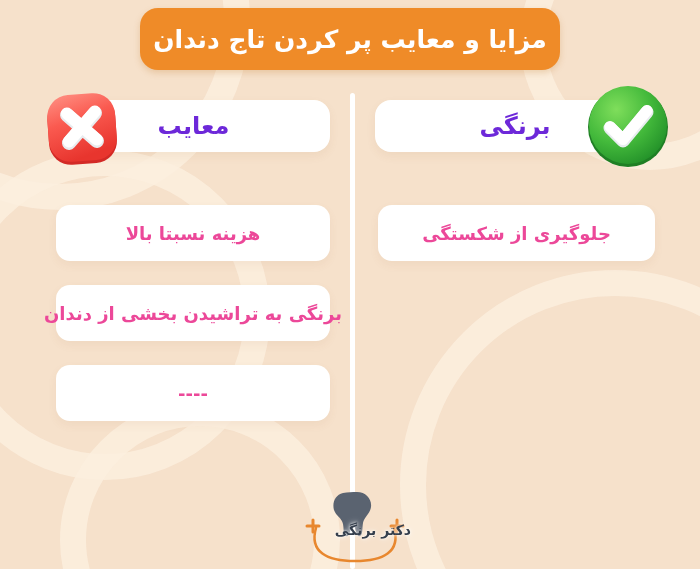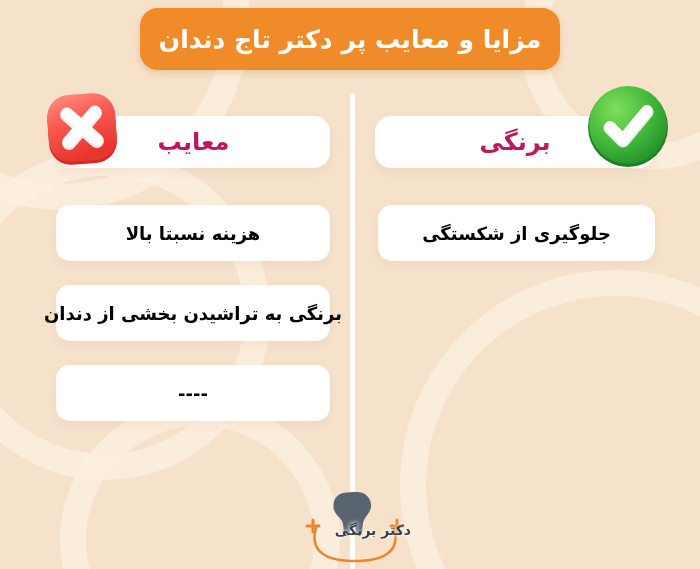--- a/index.html
+++ b/index.html
@@ -47,24 +47,23 @@
     white-space: nowrap;
     box-shadow: 0 3px 6px rgba(190,120,40,.25);
   }
 
   .header-pill {
     position: absolute;
     top: 100px; height: 52px;
     background: #FFFFFF;
     border-radius: 16px;
     display: flex; align-items: center; justify-content: center;
-    color: #be185d;
+    color: #6d28d9;
     font-size: 24px; font-weight: bold;
     box-shadow: 0 4px 10px rgba(150,100,50,.08);
-    margin-top: 16px;
   }
   .header-adv { left: 375px; width: 280px; }
   .header-dis { left: 57px;  width: 273px; }
 
   .badge { position: absolute; }
   .badge-check { left: 586px; top: 84px; width: 84px; height: 84px; }
   .badge-cross { left: 42px;  top: 88px; width: 80px; height: 80px; }
   .badge svg { width: 100%; height: 100%; display: block; }
 
   .col {
@@ -73,21 +72,21 @@
     display: flex; flex-direction: column; gap: 24px;
   }
   .col-adv { left: 378px; width: 277px; justify-content: space-between; }
   .col-dis { left: 56px;  width: 274px; }
 
   .item {
     height: 56px;
     background: #FFFFFF;
     border-radius: 14px;
     display: flex; align-items: center; justify-content: center;
-    color: #000000;
+    color: #ec4899;
     font-size: 18px; font-weight: bold;
     white-space: nowrap;
     box-shadow: 0 4px 10px rgba(150,100,50,.07);
   }
 
   .logo {
     position: absolute;
     left: 299px; top: 486px;
     width: 112px; height: 82px;
   }
@@ -107,21 +106,21 @@
 <div class="canvas">
 
   <div class="ring ring1"></div>
   <div class="ring ring2"></div>
   <div class="ring ring3"></div>
   <div class="ring ring4"></div>
   <div class="ring ring5"></div>
 
   <div class="divider"></div>
 
-  <div class="title">مزایا و معایب پر دکتر تاج دندان</div>
+  <div class="title">مزایا و معایب پر کردن تاج دندان</div>
 
   <div class="header-pill header-adv">
     <span>برنگی</span>
   </div>
   <div class="badge badge-check">
     <svg viewBox="0 0 84 84">
       <defs>
         <radialGradient id="gGreen" cx="35%" cy="30%" r="80%">
           <stop offset="0%" stop-color="#7FDE5B"></stop>
           <stop offset="55%" stop-color="#43B93B"></stop>

